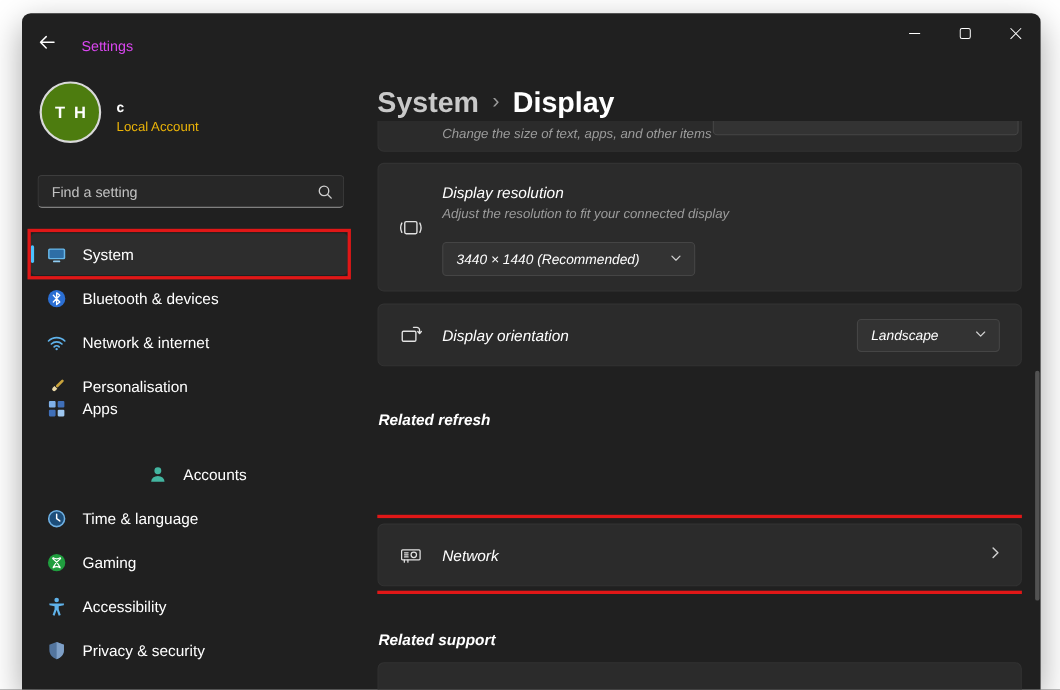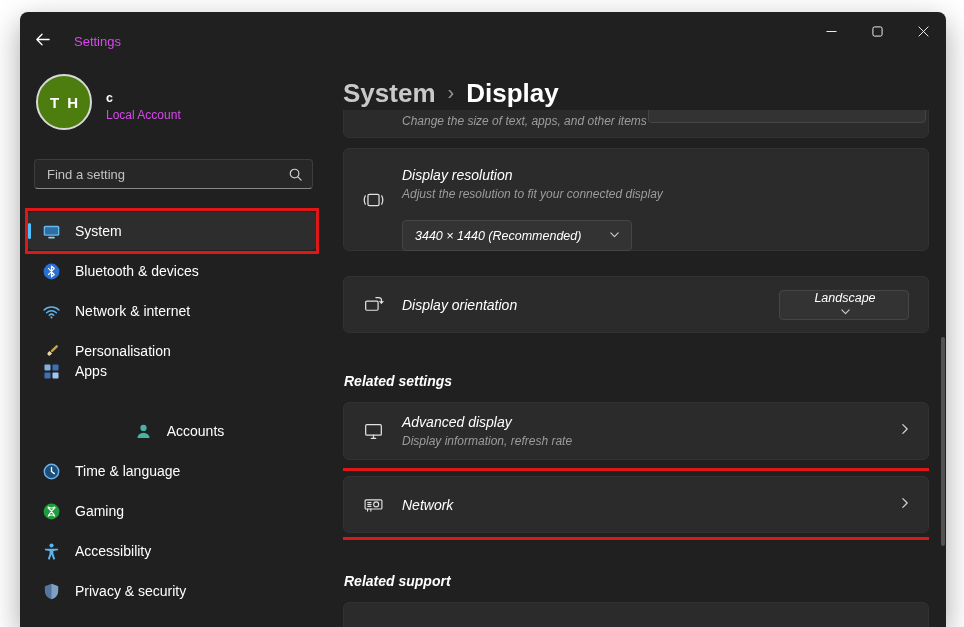--- a/index.html
+++ b/index.html
@@ -24,21 +24,21 @@
   .win-btn { width:46px; height:40px; display:flex; align-items:center; justify-content:center; cursor:pointer; }
   
   .user-card { position:absolute; left:16px; top:62px; width:280px; height:58px; }
   .avatar {
     position:absolute; left:0; top:0; width:56px; height:56px; border-radius:50%;
     background:#4d7c0f; border:2px solid #d9d9d9;
     display:flex; align-items:center; justify-content:center;
     font-size:15px; font-weight:700; letter-spacing:2px; color:#fff; padding-left:2px;
   }
   .user-name { position:absolute; left:70px; top:17px; font-size:12.5px; font-weight:600; color:#fff; }
-  .user-type { position:absolute; left:70px; top:34px; font-size:12px; color:#d946ef; }
+  .user-type { position:absolute; left:70px; top:34px; font-size:12px; color:#eab308; }
 
   .search-box {
     position:absolute; left:14px; top:147px; width:279px; height:30px;
     background:#272727; border:1px solid #3d3d3d; border-bottom:1px solid #8a8a8a;
     border-radius:4px;
   }
   .search-box input {
     width:100%; height:100%; background:transparent; border:none; outline:none;
     color:#fff; font-size:13px; padding:0 32px 0 12px;
     font-family:"Liberation Sans", sans-serif;
@@ -77,34 +77,34 @@
   .card-sub { position:absolute; left:58px; font-size:12px; color:#9c9c9c; }
   .chev-right { position:absolute; right:16px; top:50%; transform:translateY(-50%); }
 
   .scale-card { top:-32px; height:60px; }
   .scale-sub { bottom:9px; }
   .scale-btn {
     position:absolute; right:2px; top:16px; width:278px; height:28px;
     background:#333333; border:1px solid #454545; border-radius:4px; cursor:pointer;
   }
 
-  .res-card { top:38px; height:103px; }
+  .res-card { top:38px; height:117px; }
   .res-title { top:18px; }
   .res-sub { top:38px; }
   .dropdown {
     position:absolute; height:31px;
     background:#333333; border:1px solid #454545; border-radius:4px;
     display:flex; align-items:center; justify-content:space-between;
     padding:0 10px 0 12px; font-size:12.5px; color:#fff; cursor:pointer;
   }
   .res-dropdown { left:58px; top:71px; width:230px; }
 
   .orient-card { top:166px; height:57px; }
   .orient-title { top:50%; transform:translateY(-50%); }
-  .orient-dropdown { right:19px; top:50%; transform:translateY(-50%); width:130px; height:30px;flex-direction:column; }
+  .orient-dropdown { right:19px; top:50%; transform:translateY(-50%); width:130px; height:30px; }
 
   .section-heading { position:absolute; left:1px; font-size:14px; font-weight:600; color:#fff; }
   .h-settings { top:263px; }
   .h-support { top:463px; }
 
   .adv-card { top:292px; height:58px; cursor:pointer; }
   .adv-title { top:11px; }
   .adv-sub { top:31px; }
 
   .gfx-card { top:366px; height:57px; cursor:pointer; }
@@ -321,39 +321,22 @@
       <div class="dropdown orient-dropdown">
         <span>Landscape</span>
         <span>
           <svg viewBox="0 0 16 16" width="13" height="13">
               <path d="M3.5 6 l4.5 4.5 4.5 -4.5" fill="none" stroke="#cfcfcf" stroke-width="1.4" stroke-linecap="round" stroke-linejoin="round"></path>
             </svg>
         </span>
       </div>
     </div>
 
-    <div class="section-heading h-settings">Related settings</div>
-
-    <div class="card adv-card">
-      <span class="card-icon">
-        <svg viewBox="0 0 22 22" width="21" height="21">
-            <g fill="none" stroke="#e2e2e2" stroke-width="1.3" stroke-linecap="round">
-              <rect x="2.8" y="4.4" width="16.4" height="11" rx="1.3"></rect>
-              <path d="M8.6 18.6 h4.8 M11 15.4 v3"></path>
-            </g>
-          </svg>
-      </span>
-      <div class="card-title adv-title">Advanced display</div>
-      <div class="card-sub adv-sub">Display information, refresh rate</div>
-      <span class="chev-right">
-        <svg viewBox="0 0 16 16" width="14" height="14">
-            <path d="M5.5 3 l5 5 -5 5" fill="none" stroke="#cfcfcf" stroke-width="1.5" stroke-linecap="round" stroke-linejoin="round"></path>
-          </svg>
-      </span>
-    </div>
+    <div class="section-heading h-settings">Related refresh</div>
+
 
     <div class="card gfx-card">
       <span class="card-icon">
         <svg viewBox="0 0 22 22" width="21" height="21">
             <g fill="none" stroke="#e2e2e2" stroke-width="1.2" stroke-linecap="round">
               <rect x="2.2" y="5.6" width="17.6" height="9.6" rx="1"></rect>
               <circle cx="13.8" cy="10.4" r="2.6"></circle>
               <path d="M5 8.4 h3.4 M5 10.4 h3.4 M5 12.4 h3.4"></path>
               <path d="M4.8 15.2 v2.2 M8.2 15.2 v2.2"></path>
             </g>

